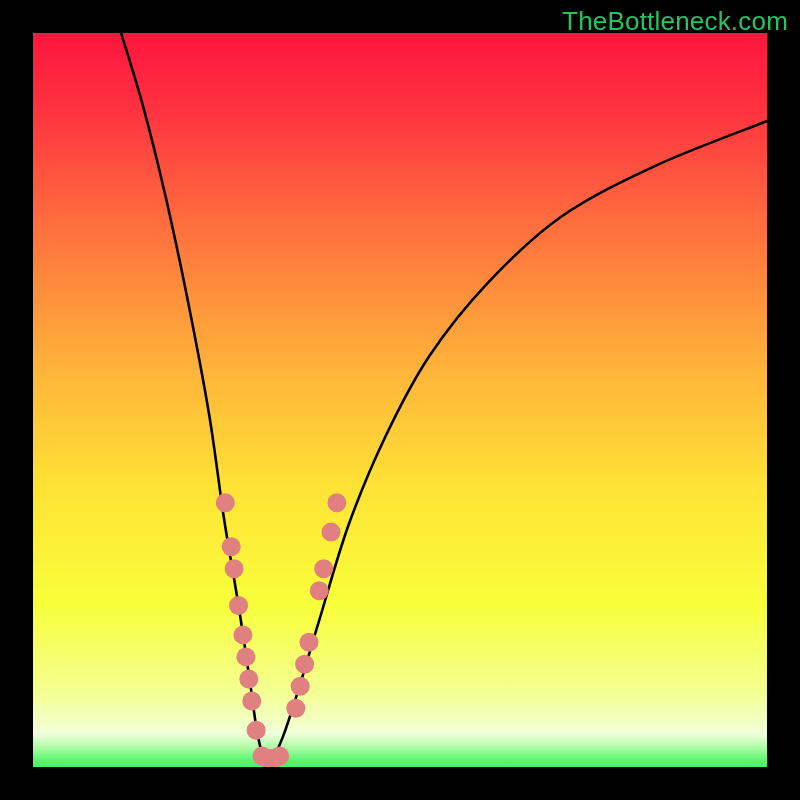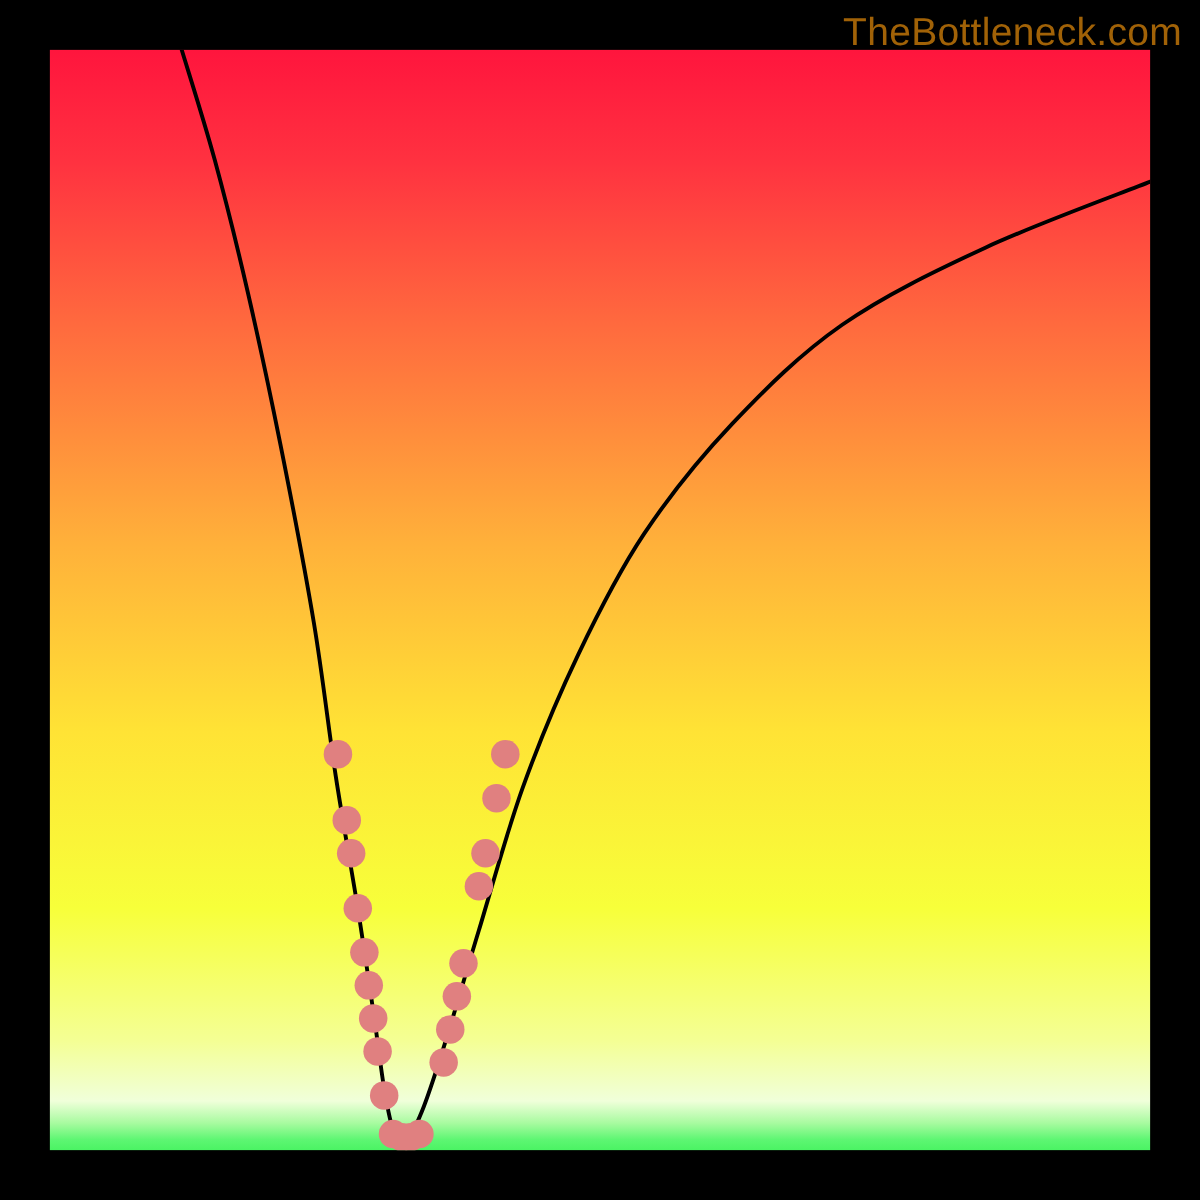--- a/index.html
+++ b/index.html
@@ -27,21 +27,21 @@
   .gradient-bg {
     position: absolute;
     inset: 0;
   }
   .watermark {
     position: absolute;
     top: 6px;
     right: 12px;
     font-size: 26px;
     font-weight: 500;
-    color: #a16207;
+    color: #22c55e;
     letter-spacing: 0.2px;
   }
   svg.curves {
     position: absolute;
     inset: 0;
   }
 </style>
 </head>
 <body>
 

